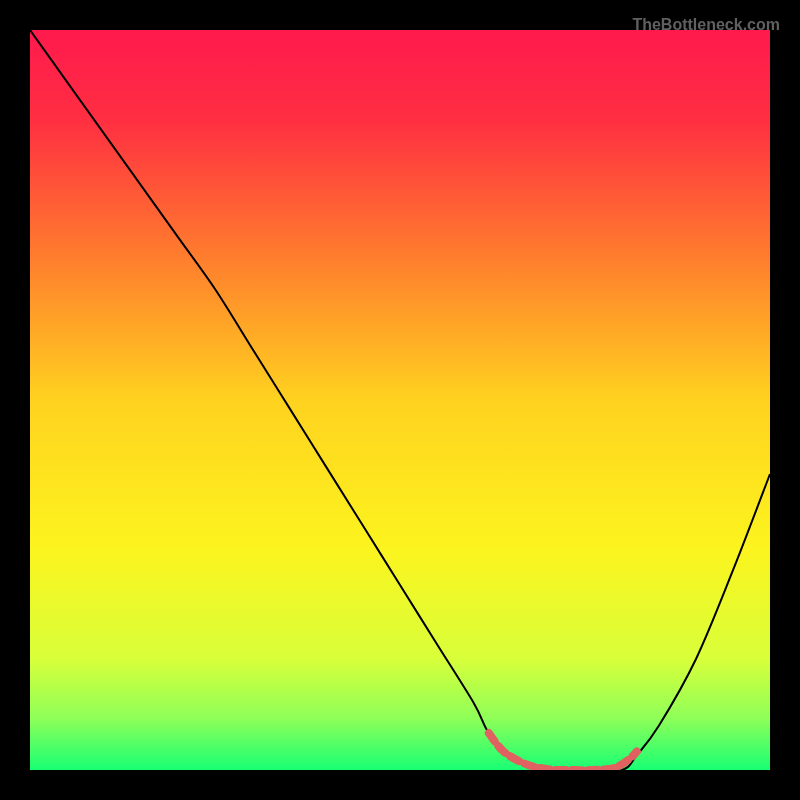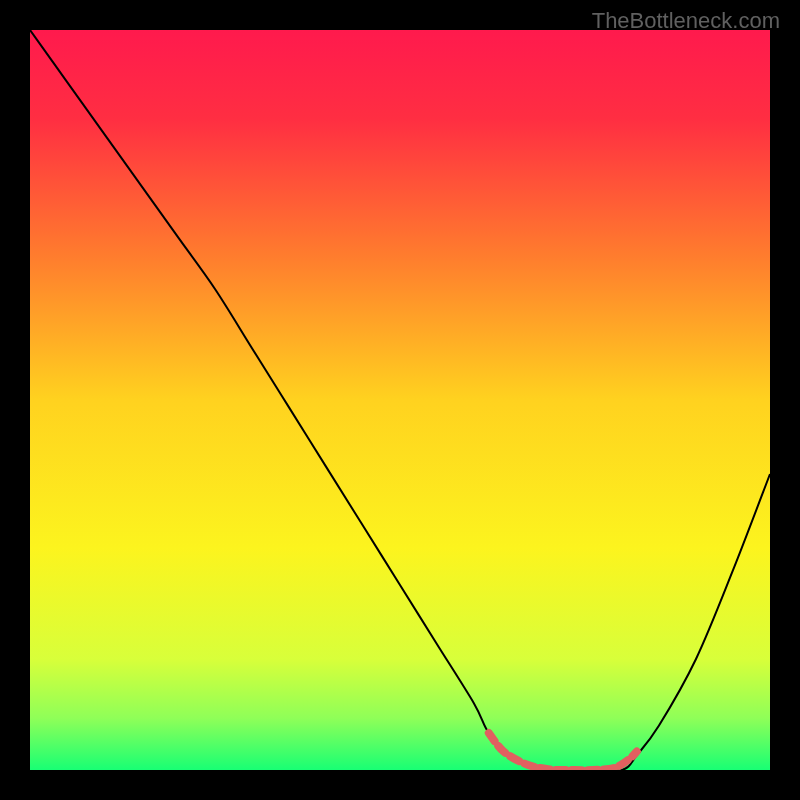--- a/index.html
+++ b/index.html
@@ -6,25 +6,25 @@
     margin: 0;
     padding: 0;
     background: #000;
     width: 800px;
     height: 800px;
     position: relative;
     font-family: Arial, sans-serif;
   }
   .watermark {
     position: absolute;
-    top: 8px;
+    top: 16px;
     right: 20px;
     color: #606060;
-    font-size: 22px;
-    font-weight: normal;
+    font-size: 16px;
+    font-weight: bold;
     z-index: 10;
   }
   .plot-area {
     position: absolute;
     left: 30px;
     top: 30px;
     width: 740px;
     height: 740px;
   }
   svg {

